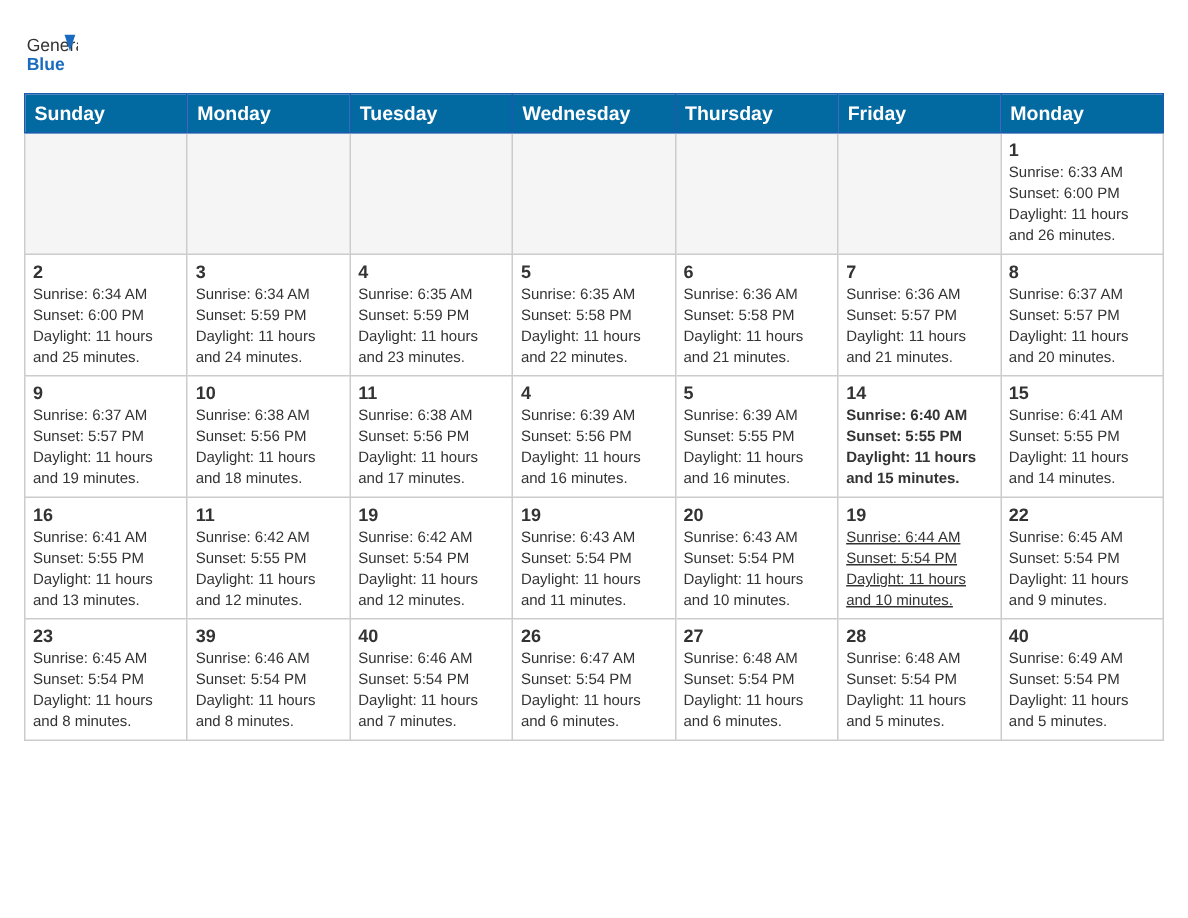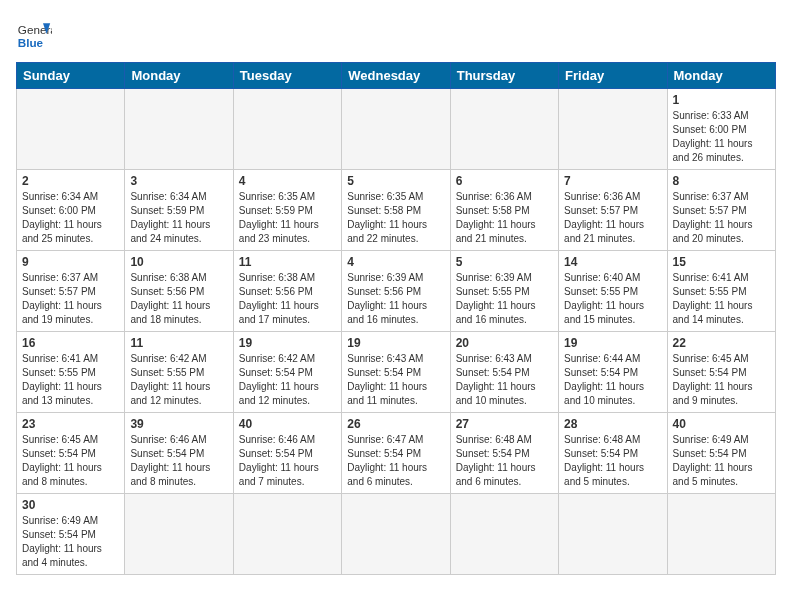--- a/index.html
+++ b/index.html
@@ -208,21 +208,21 @@
         </td>
         <td>
           <span class="day-number">5</span>
           <div class="day-info" style="white-space: pre-line;">Sunrise: 6:39 AM
 Sunset: 5:55 PM
 Daylight: 11 hours
 and 16 minutes.</div>
         </td>
         <td>
           <span class="day-number">14</span>
-          <div class="day-info" style="white-space: pre-line;">Sunrise: 6:40 AM
+          <div class="day-info" style="white-space: pre-line; font-weight: bold;">Sunrise: 6:40 AM
 Sunset: 5:55 PM
 Daylight: 11 hours
 and 15 minutes.</div>
         </td>
         <td>
           <span class="day-number">15</span>
           <div class="day-info" style="white-space: pre-line;">Sunrise: 6:41 AM
 Sunset: 5:55 PM
 Daylight: 11 hours
 and 14 minutes.</div>
@@ -259,21 +259,21 @@
         </td>
         <td>
           <span class="day-number">20</span>
           <div class="day-info" style="white-space: pre-line;">Sunrise: 6:43 AM
 Sunset: 5:54 PM
 Daylight: 11 hours
 and 10 minutes.</div>
         </td>
         <td>
           <span class="day-number">19</span>
-          <div class="day-info" style="white-space: pre-line;">Sunrise: 6:44 AM
+          <div class="day-info" style="white-space: pre-line; text-decoration: underline;">Sunrise: 6:44 AM
 Sunset: 5:54 PM
 Daylight: 11 hours
 and 10 minutes.</div>
         </td>
         <td>
           <span class="day-number">22</span>
           <div class="day-info" style="white-space: pre-line;">Sunrise: 6:45 AM
 Sunset: 5:54 PM
 Daylight: 11 hours
 and 9 minutes.</div>
@@ -322,30 +322,15 @@
 Daylight: 11 hours
 and 5 minutes.</div>
         </td>
         <td>
           <span class="day-number">40</span>
           <div class="day-info" style="white-space: pre-line;">Sunrise: 6:49 AM
 Sunset: 5:54 PM
 Daylight: 11 hours
 and 5 minutes.</div>
         </td>
-      </tr>
-      <tr class="last-row">
-        <td class="has-data">
-          <span class="day-number">30</span>
-          <div class="day-info" style="white-space: pre-line;">Sunrise: 6:49 AM
-Sunset: 5:54 PM
-Daylight: 11 hours
-and 4 minutes.</div>
-        </td>
-        <td class="empty"></td>
-        <td class="empty"></td>
-        <td class="empty"></td>
-        <td class="empty"></td>
-        <td class="empty"></td>
-        <td class="empty"></td>
       </tr>
     </tbody>
 </table>
 
 </body></html>

